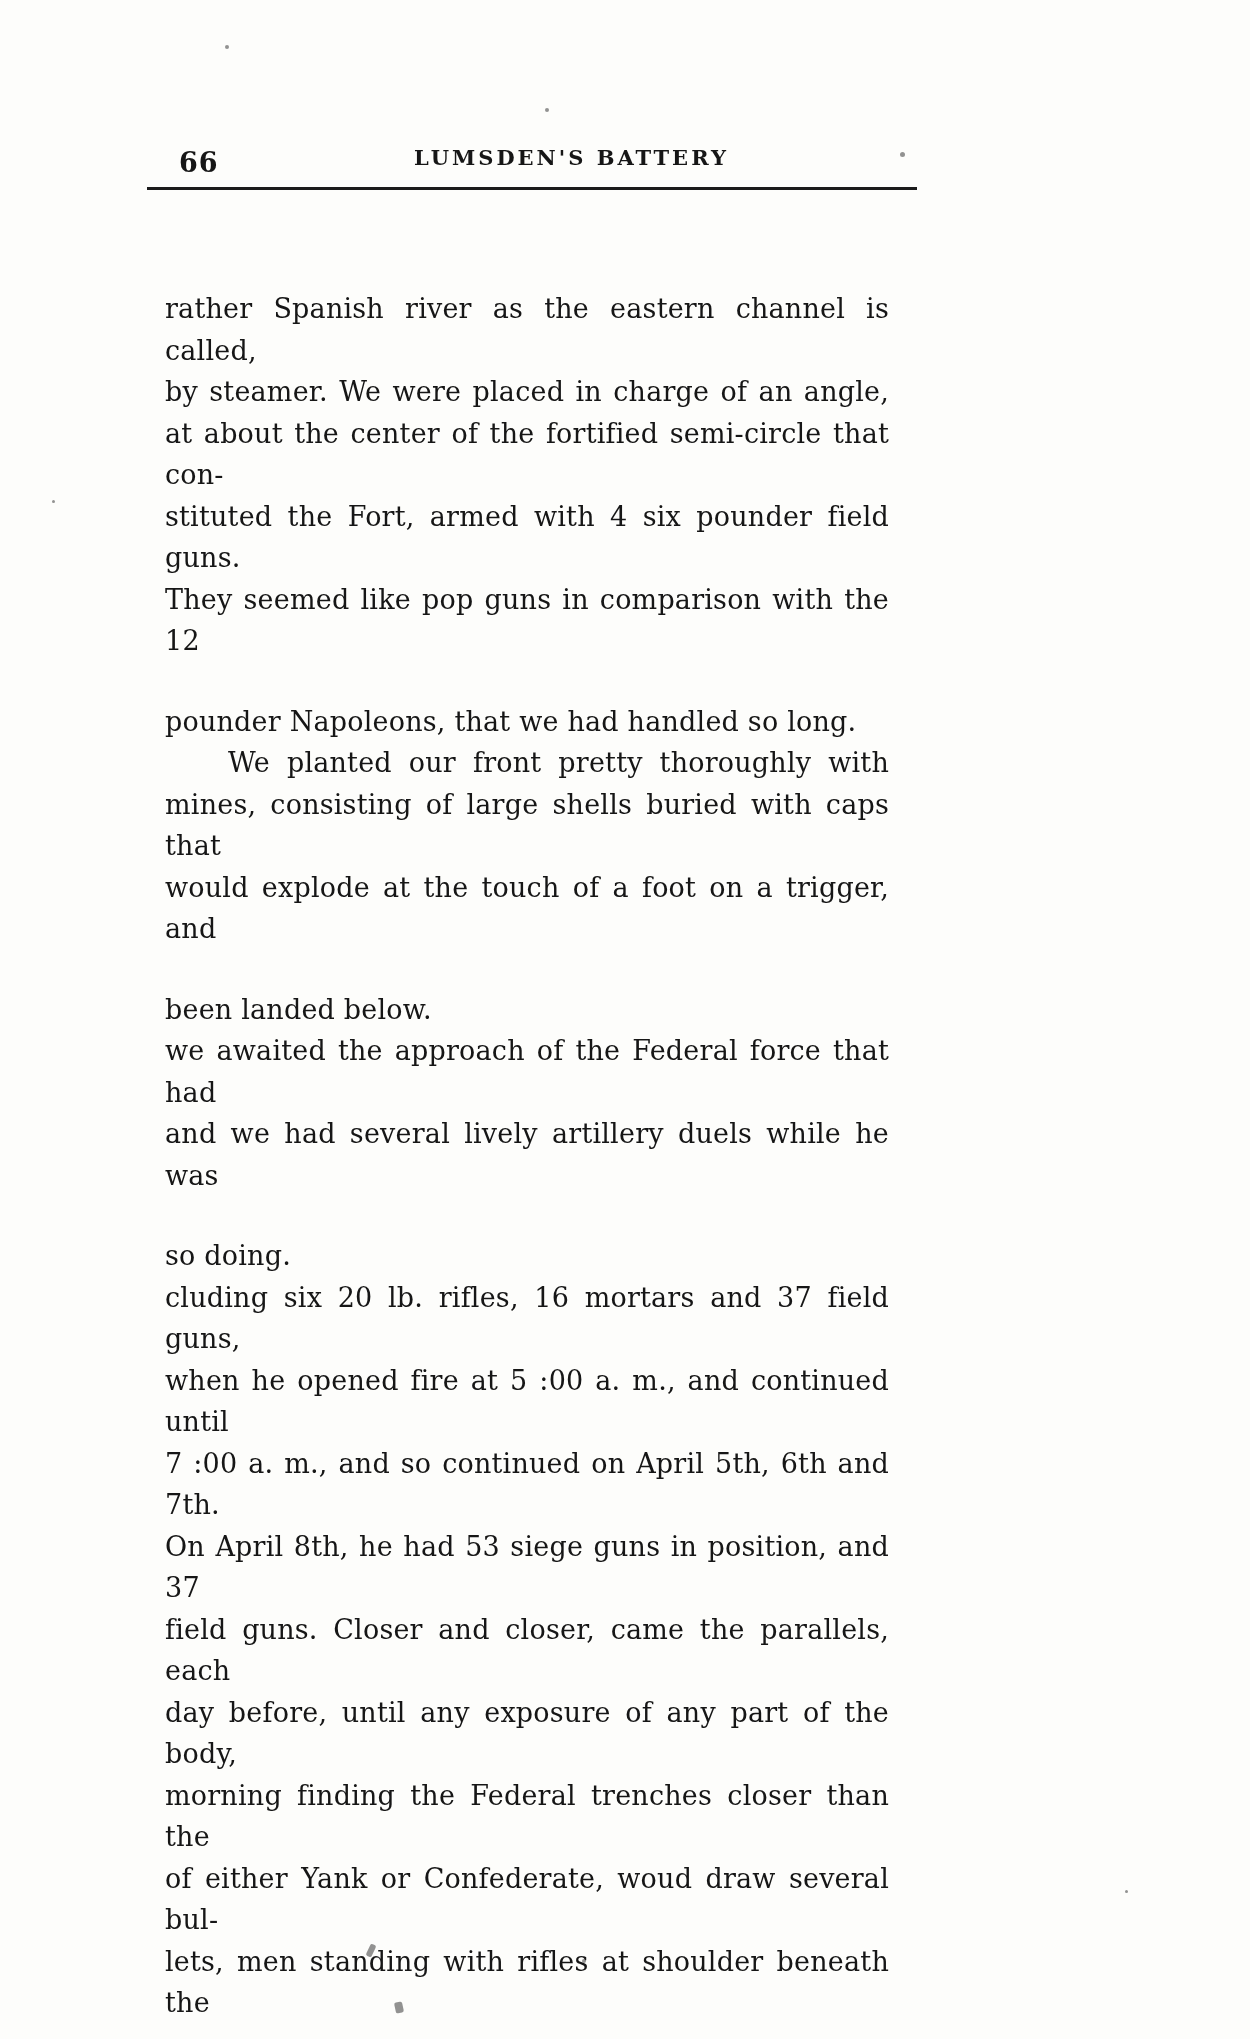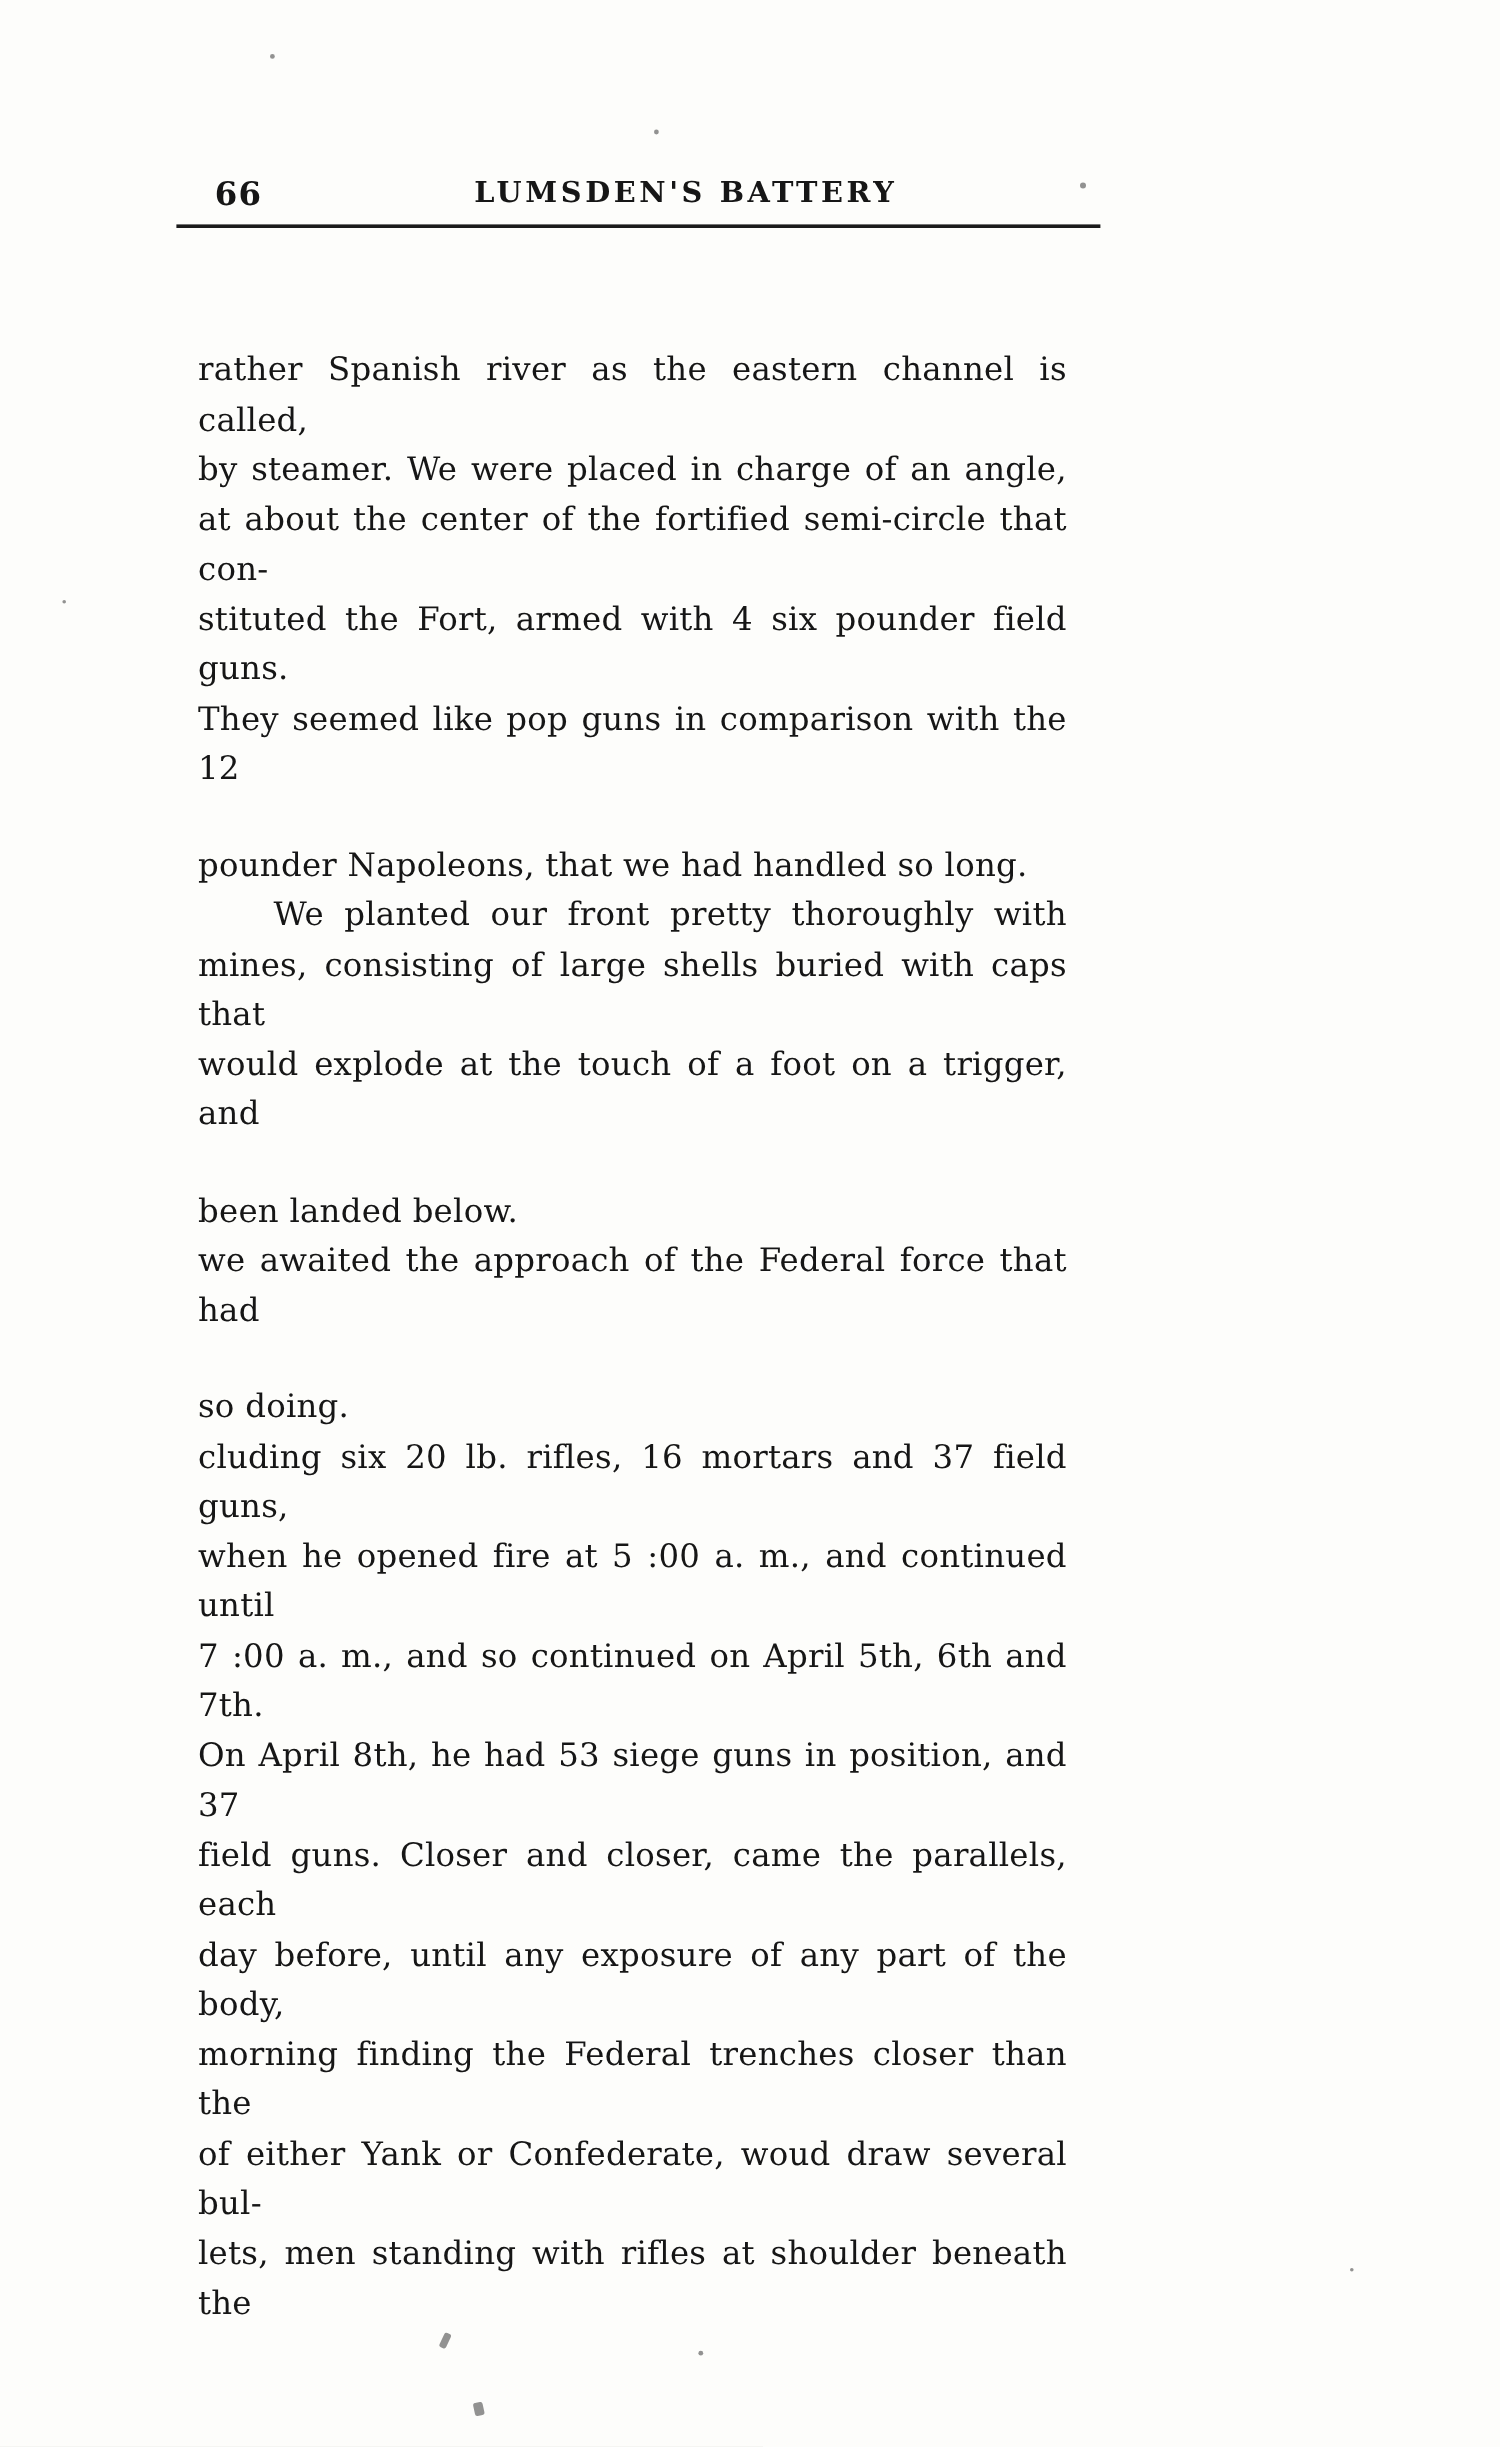--- a/index.html
+++ b/index.html
@@ -31,21 +31,21 @@
     font-size: 27px;
     font-weight: bold;
     letter-spacing: 1px;
   }
   .head-title {
     position: absolute;
     left: 60px;
     right: 0;
     top: 0;
     text-align: center;
-    font-size: 24px;
+    font-size: 21px;
     font-weight: bold;
     letter-spacing: 3px;
     white-space: nowrap;
   }
   .head-rule {
     position: absolute;
     top: 187px;
     left: 147px;
     width: 770px;
     height: 3px;
@@ -97,20 +97,21 @@
         <div class="line last">pounder Napoleons, that we had handled so long.</div>
       </div>
       <div class="para">
         <div class="line indent">We planted our front pretty thoroughly with</div>
         <div class="line">mines, consisting of large shells buried with caps that</div>
         <div class="line">would explode at the touch of a foot on a trigger, and</div>
         <div class="line last">been landed below.</div>
         <div class="line">we awaited the approach of the Federal force that had</div>
       </div>
       <div class="para">
+        <div class="line">and we had several lively artillery duels while he was</div>
         <div class="line last">so doing.</div>
       </div>
       <div class="para">
         <div class="line">cluding six 20 lb. rifles, 16 mortars and 37 field guns,</div>
         <div class="line">when he opened fire at 5 :00 a. m., and continued until</div>
         <div class="line">7 :00 a. m., and so continued on April 5th, 6th and 7th.</div>
         <div class="line">On April 8th, he had 53 siege guns in position, and 37</div>
         <div class="line">field guns.   Closer and closer, came the parallels, each</div>
         <div class="line">day before, until any exposure of any part of the body,</div>
         <div class="line">morning finding the Federal trenches closer than the</div>

